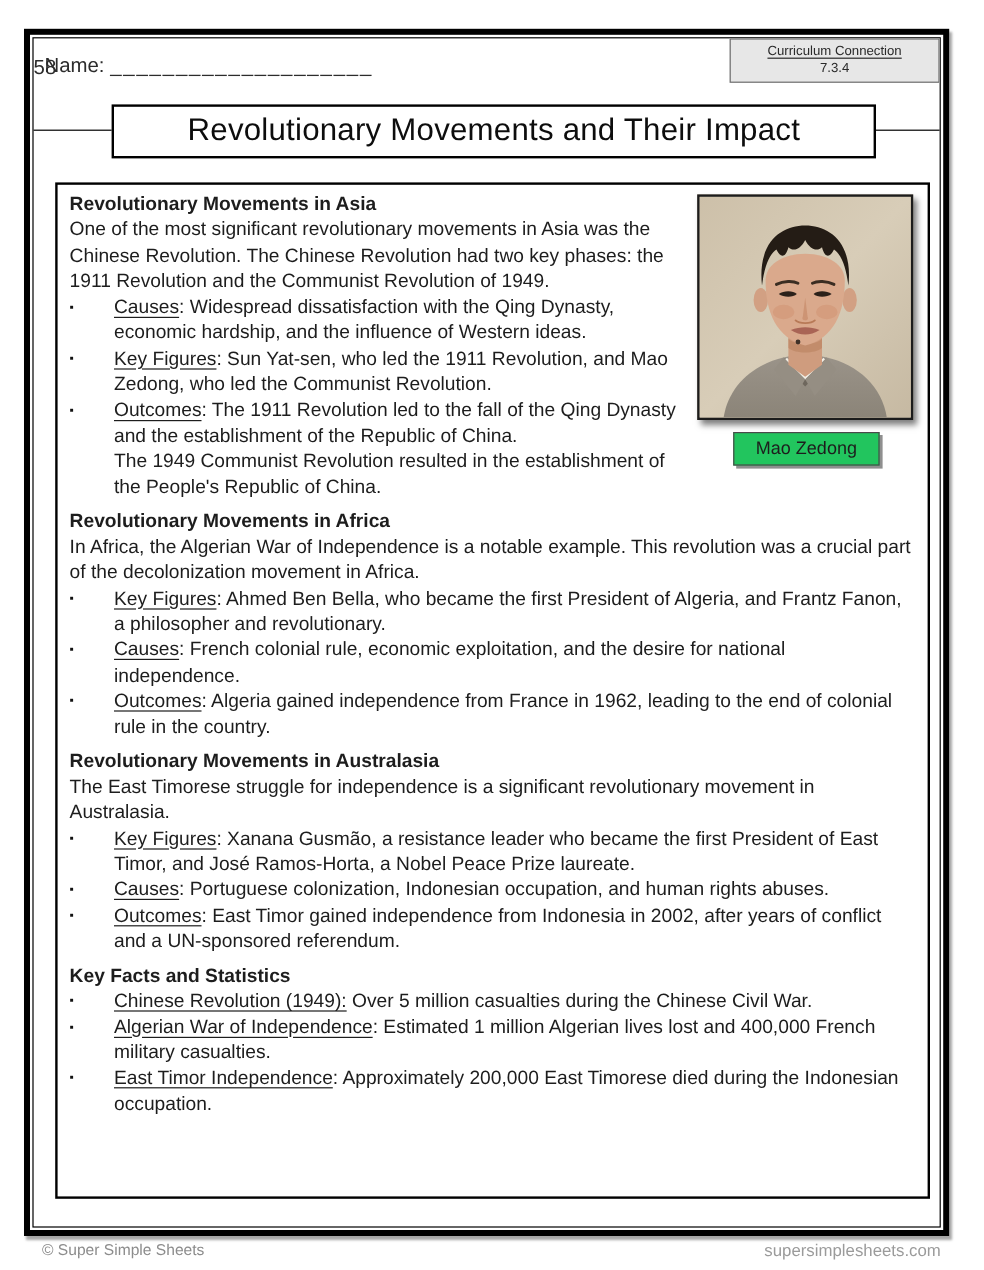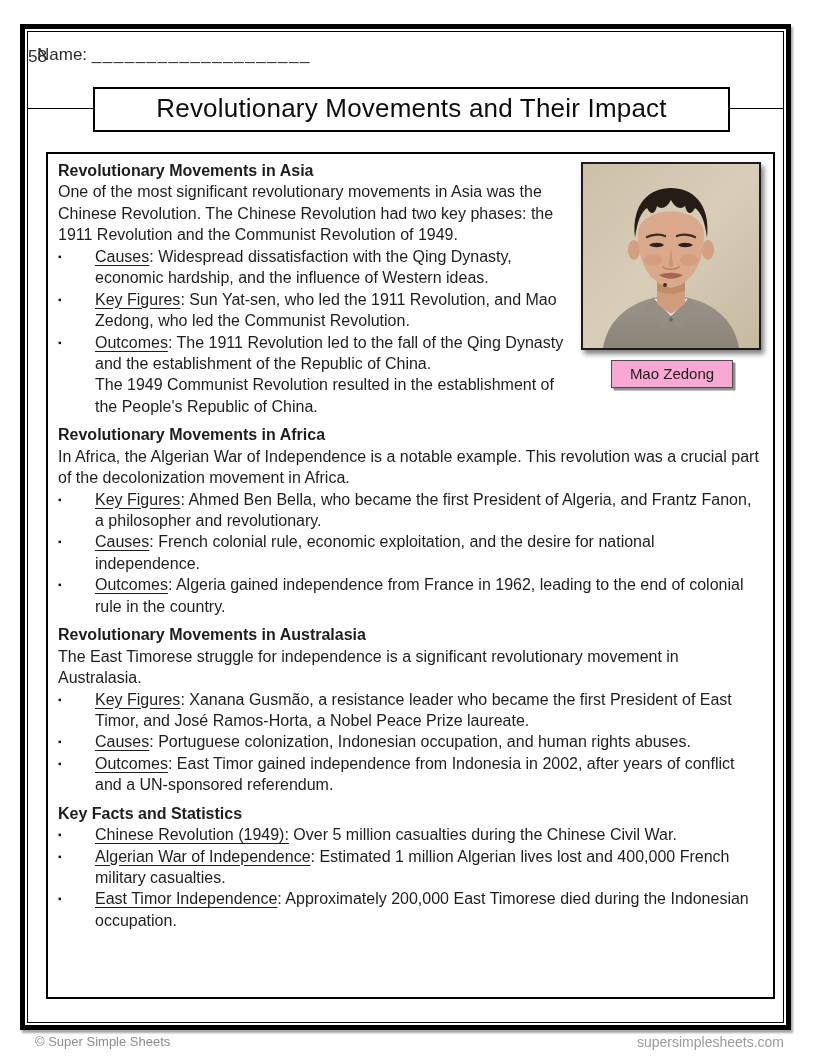--- a/index.html
+++ b/index.html
@@ -37,39 +37,43 @@
   ul.bullets li{padding-left:37px;text-indent:-37px;}
   .bullet{display:inline-block;width:37px;text-indent:0;font-size:10px;vertical-align:2px;color:#111;}
   .b-lead{text-decoration:underline;text-underline-offset:2.5px;}
   .b-text{white-space:pre-line;}
 
   
   figure.mao{float:right;width:182px;margin:2px 0 4px 12px;}
   .photo{width:176px;height:184px;border:2px solid #1c1c1c;box-shadow:3px 4px 5px rgba(0,0,0,0.5);
          background:#d3c6b0;}
   .photo svg{display:block;width:100%;height:100%;}
-  figcaption.cap{margin:10px auto 0;width:120px;border:1.5px solid #4a4a4a;background:#f9a8d4;
+  figcaption.cap{margin:10px auto 0;width:120px;border:1.5px solid #4a4a4a;background:#22c55e;
                  box-shadow:2.5px 2.5px 0 #8f8f8f;text-align:center;font-size:15px;
                  color:#1d1d1d;padding:3px 0;}
 
   
   .footer-left{position:absolute;left:35px;bottom:9px;font-size:13px;color:#8c8c8c;}
   .footer-right{position:absolute;right:36px;bottom:8px;font-size:14px;color:#9b9b9b;}
 </style>
 </head>
 <body>
 
 <div id="page">
   <div class="frame-outer">
     <div class="frame-inner">
 
       <div class="name-row"><span>Name:</span> <span class="name-line">____________________</span></div>
 
       <div class="page-number">58</div>
 
+      <div class="curriculum-box">
+        <div class="curriculum-title">Curriculum Connection</div>
+        <div class="curriculum-code">7.3.4</div>
+      </div>
 
       <div class="title-rule"></div>
       <div class="title-box">
         <span class="title-text">Revolutionary Movements and Their Impact</span>
       </div>
 
       <div class="content-box">
 
         <div class="sec">
           <figure class="mao">

